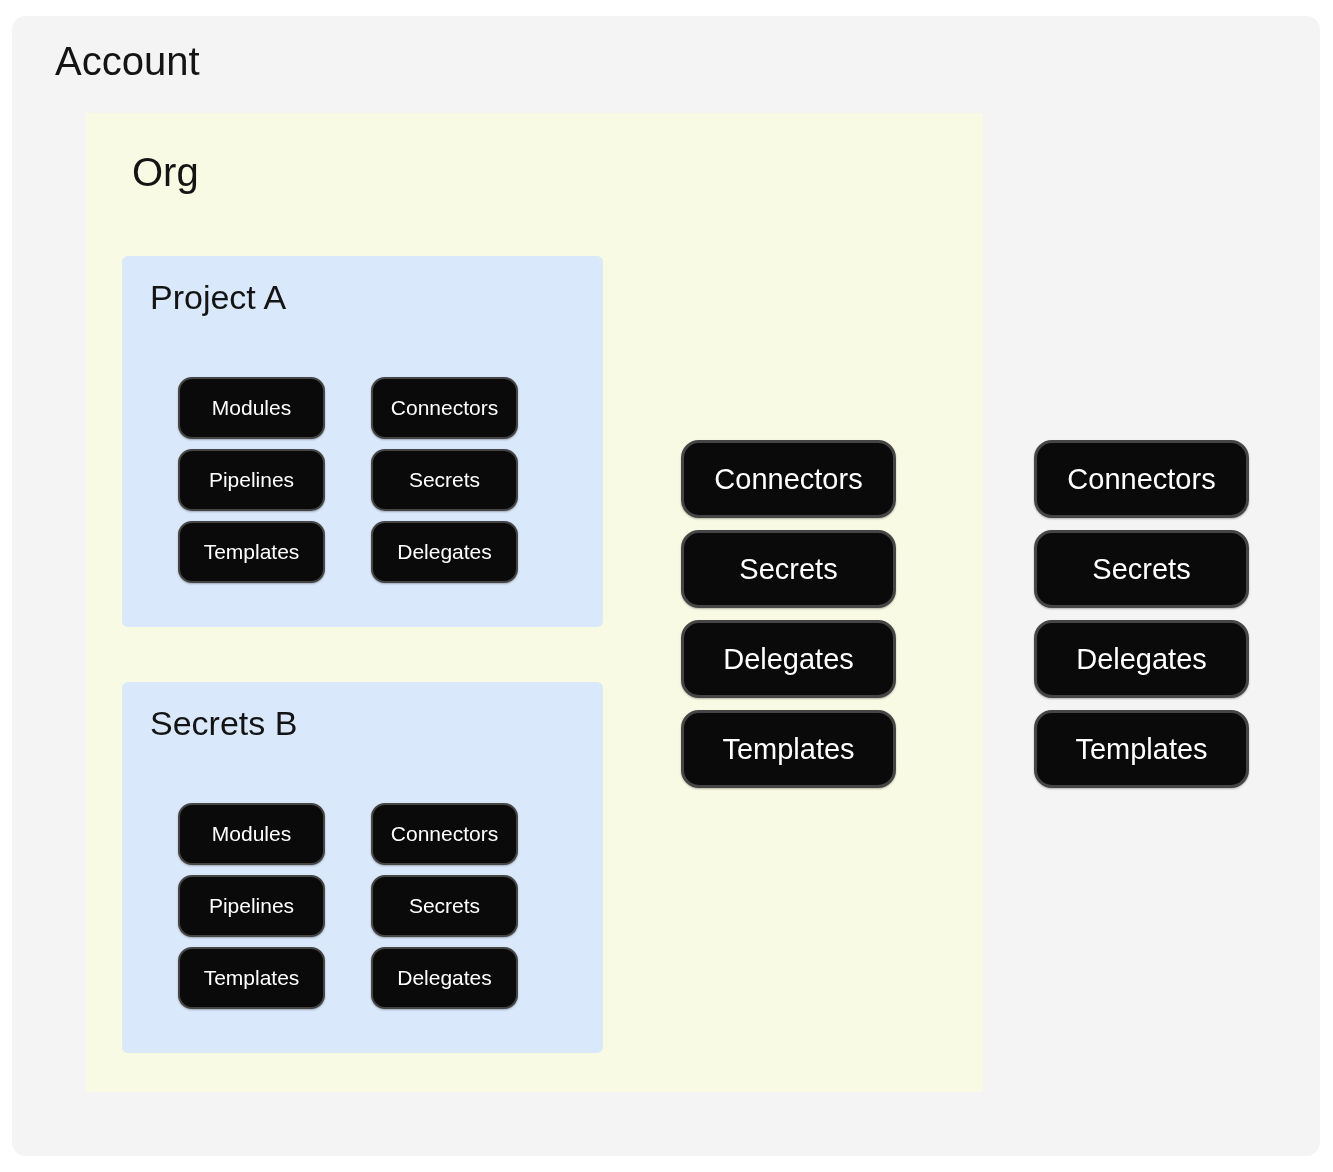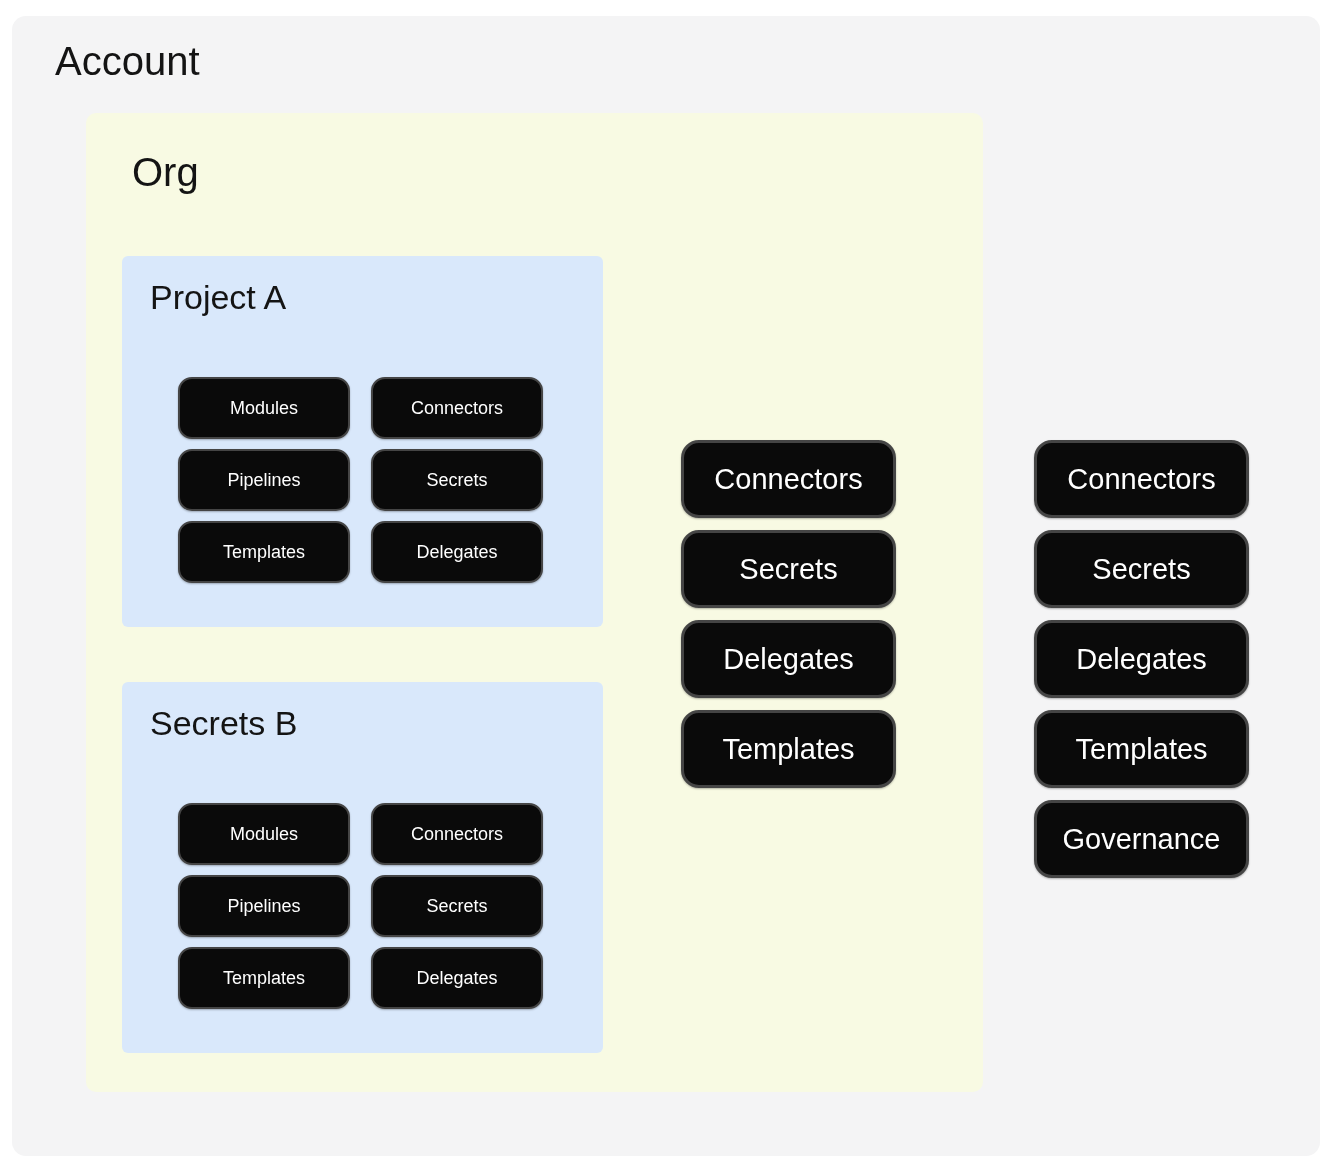--- a/index.html
+++ b/index.html
@@ -29,21 +29,21 @@
     font-size: 40px;
     line-height: 1.15;
     color: #141414;
     white-space: nowrap;
   }
   .org-box {
     position: absolute;
     left: 74px; top: 97px;
     width: 897px; height: 979px;
     background: #f8fae3;
-    border-radius: 10px;
+    border-radius: 2px;
   }
   .org-title {
     position: absolute;
     left: 46px; top: 36px;
     font-size: 40px;
     line-height: 1.15;
     color: #141414;
     white-space: nowrap;
   }
   .project-box {
@@ -75,24 +75,24 @@
   .btn {
     background: #0a0a0a;
     color: #ffffff;
     display: flex;
     align-items: center;
     justify-content: center;
     white-space: nowrap;
     box-shadow: 0 1px 2px rgba(0,0,0,0.28);
   }
   .btn-small {
-    width: 172px; height: 62px;
+    width: 147px; height: 62px;
     border: 2.5px solid #454545;
     border-radius: 14px;
-    font-size: 18px;
+    font-size: 21px;
   }
   .btn-large {
     width: 215px; height: 78px;
     border: 3px solid #454545;
     border-radius: 18px;
     font-size: 29px;
   }
   .resource-column {
     position: absolute;
     display: flex;
@@ -168,18 +168,17 @@
     <div class="resource-column account-column">
 
         <div class="btn btn-large">Connectors</div>
 
         <div class="btn btn-large">Secrets</div>
 
         <div class="btn btn-large">Delegates</div>
 
         <div class="btn btn-large">Templates</div>
 
-        <div class="btn btn-large">Governance</div>
       </div>
 
   </div>
 
 </div>
 
 </body></html>

